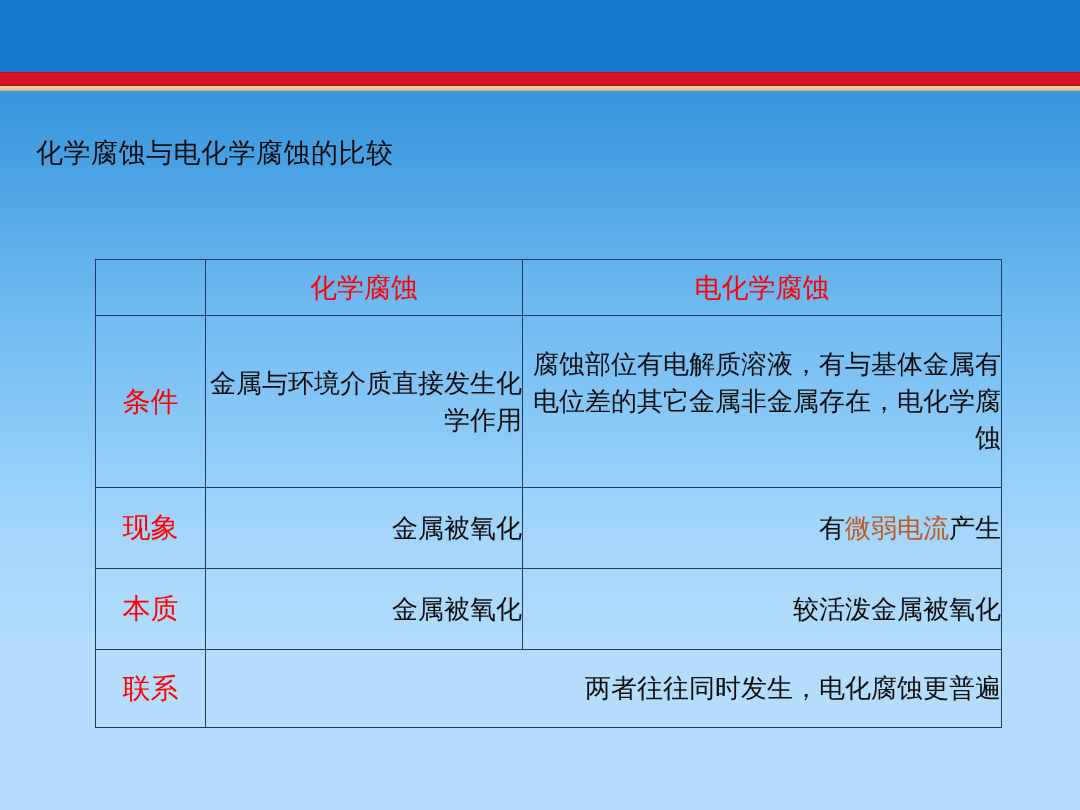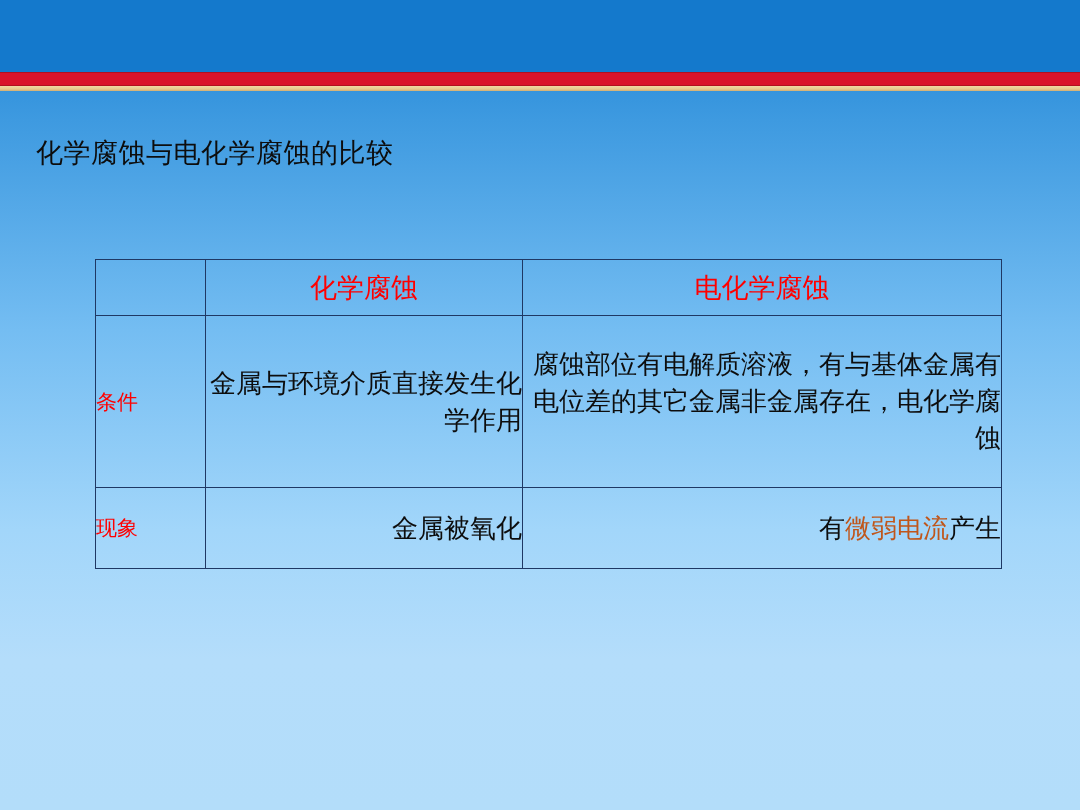--- a/index.html
+++ b/index.html
@@ -90,23 +90,23 @@
 
   .hdr-row td { height: 55px; }
   .hdr-cell {
     text-align: center;
     color: #ff0000;
     font-size: 27px;
     line-height: 32px;
   }
 
   .label-cell {
-    text-align: left;
+    text-align: center;
     color: #ff0000;
-    font-size: 21px;
+    font-size: 28px;
     line-height: 30px;
   }
 
   .body-cell {
     color: #0d0d0d;
     font-size: 26px;
     line-height: 37px;
     padding: 4px 12px 4px 14px;
     text-align: right;
   }
@@ -149,17 +149,26 @@
       </tr>
 
       <tr class="row-short">
         <td class="label-cell">现象</td>
         <td class="body-cell">金属被氧化</td>
         <td class="body-cell">
           <span>有</span><span class="hl-orange">微弱电流</span><span>产生</span>
         </td>
       </tr>
 
+      <tr class="row-short2">
+        <td class="label-cell">本质</td>
+        <td class="body-cell">金属被氧化</td>
+        <td class="body-cell">较活泼金属被氧化</td>
+      </tr>
 
+      <tr class="row-last">
+        <td class="label-cell">联系</td>
+        <td class="body-cell" colspan="2">两者往往同时发生，电化腐蚀更普遍</td>
+      </tr>
     </tbody>
   </table>
 
 </div>
 
 </body></html>

